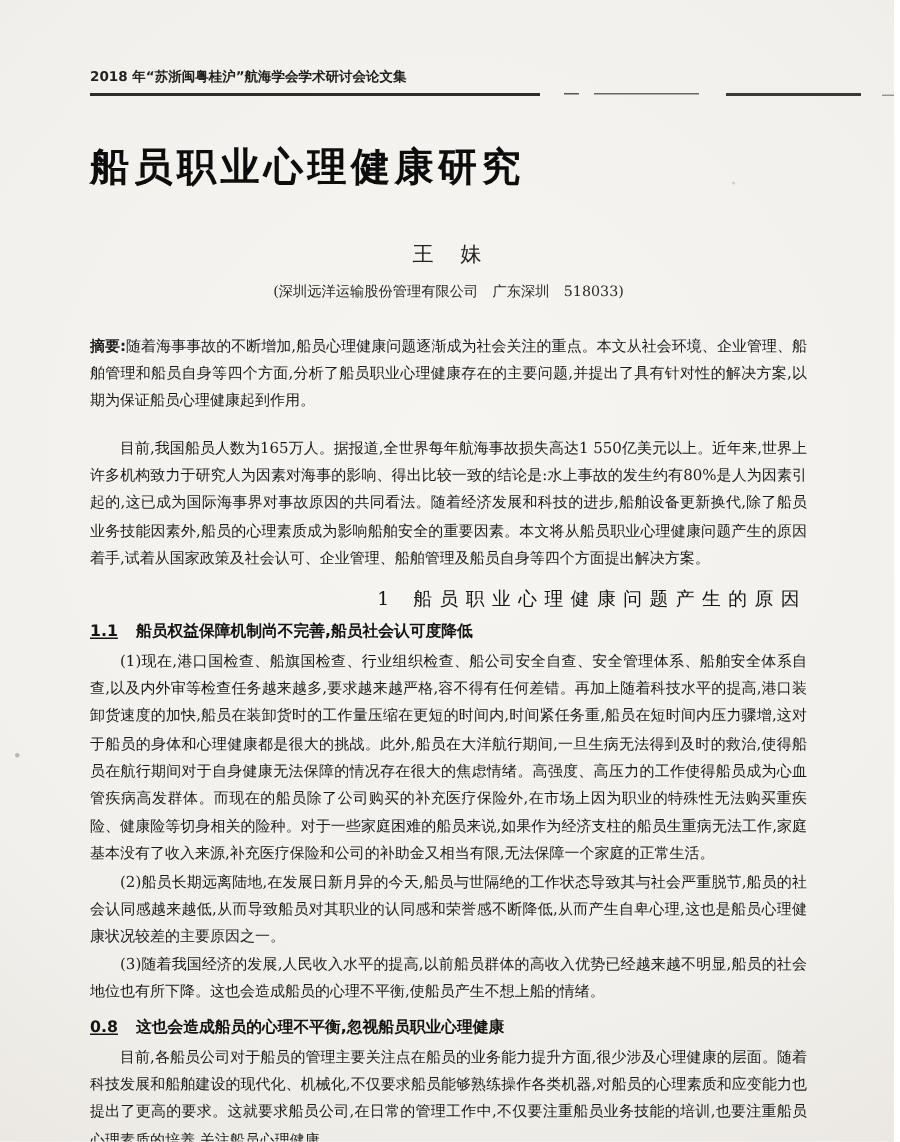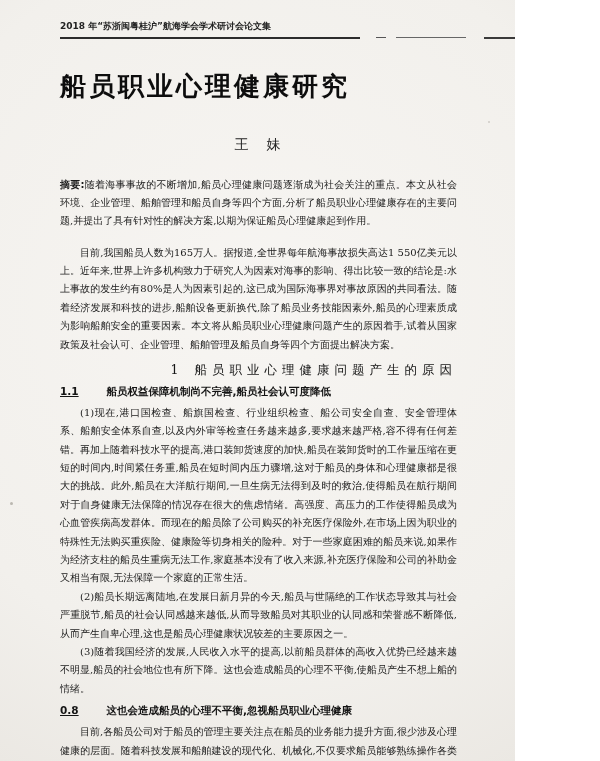--- a/index.html
+++ b/index.html
@@ -1,20 +1,20 @@
 <!DOCTYPE html>
 <html><head>
 <meta charset="utf-8">
 <style>
   html,body{margin:0;padding:0;}
   .page{
-    width:515px;height:761px;box-sizing:border-box;
+    width:596px;height:761px;box-sizing:border-box;
     background:#f5f3ef;
     background-image:radial-gradient(circle at 50% 40%, #f7f5f2 0%, #f2f0ec 70%, #ebe8e3 100%);
-    padding:14px 58px 6px 60px;
+    padding:39px 58px 6px 60px;
     position:relative;overflow:hidden;
     color:#1c1c1c;
     font-family:"DejaVu Serif", serif;
   }
   .header-text{
     font-family:"DejaVu Sans", sans-serif;
     font-weight:bold;font-size:9px;color:#222;display:inline-block;
   }
   .header-rule{height:3px;margin-top:3px;position:relative;}
   .rule-solid{position:absolute;left:0;top:1px;width:300px;height:1.6px;background:#2c2c2c;}
@@ -40,21 +40,21 @@
   .sec-h1{
     font-size:12.5px;letter-spacing:5px;margin:8px 0 5px 2px;color:#161616;
     font-family:"DejaVu Serif", serif;
     text-align:right;
   }
   .sec-h1 .num{margin-right:16px;letter-spacing:0;}
   .sec-h2{
     font-family:"DejaVu Sans", sans-serif;font-weight:bold;
     font-size:10.5px;margin:6px 0 5px 0;color:#141414;
   }
-  .sec-h2 .num{margin-right:28px;text-decoration:underline;}
+  .sec-h2 .num{margin-right:12px;text-decoration:underline;}
   .artifact{position:absolute;background:#8d8880;border-radius:50%;opacity:.55;}
   .a1{left:10px;top:502px;width:3px;height:3px;}
   .a2{left:488px;top:121px;width:2px;height:2px;opacity:.35;}
 </style>
 </head>
 <body>
 
 <div class="page">
 
   <div>
@@ -65,20 +65,21 @@
       <span class="rule-seg2"></span>
       <span class="rule-seg3"></span>
       <span class="rule-seg4"></span>
     </div>
   </div>
 
   <h1 class="title">船员职业心理健康研究</h1>
 
   <div class="author">王　妹</div>
 
+  <div class="affiliation">(深圳远洋运输股份管理有限公司　广东深圳　518033)</div>
 
   <p class="abstract"><span class="blabel">摘要:</span><span>随着海事事故的不断增加,船员心理健康问题逐渐成为社会关注的重点。本文从社会环境、企业管理、船舶管理和船员自身等四个方面,分析了船员职业心理健康存在的主要问题,并提出了具有针对性的解决方案,以期为保证船员心理健康起到作用。</span></p>
 
 
   <p class="para intro">目前,我国船员人数为165万人。据报道,全世界每年航海事故损失高达1 550亿美元以上。近年来,世界上许多机构致力于研究人为因素对海事的影响、得出比较一致的结论是:水上事故的发生约有80%是人为因素引起的,这已成为国际海事界对事故原因的共同看法。随着经济发展和科技的进步,船舶设备更新换代,除了船员业务技能因素外,船员的心理素质成为影响船舶安全的重要因素。本文将从船员职业心理健康问题产生的原因着手,试着从国家政策及社会认可、企业管理、船舶管理及船员自身等四个方面提出解决方案。</p>
 
   <div class="sec-h1"><span class="num">1</span><span>船员职业心理健康问题产生的原因</span></div>
 
   <div class="sec-h2"><span class="num">1.1</span><span>船员权益保障机制尚不完善,船员社会认可度降低</span></div>
 

